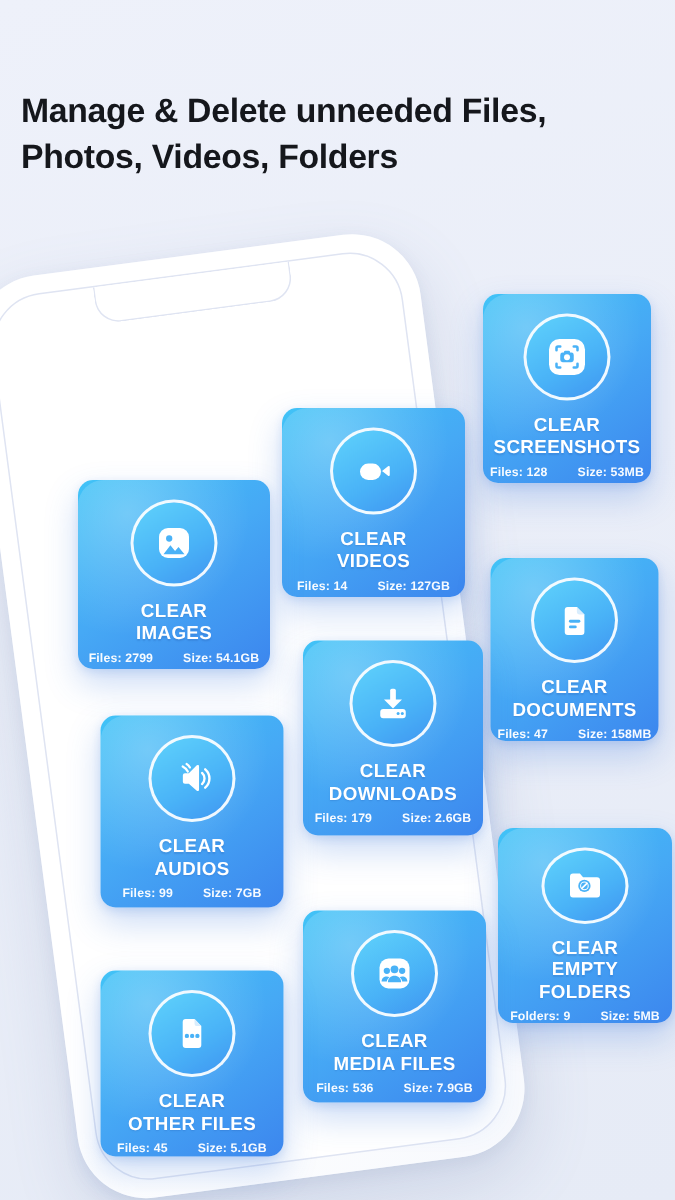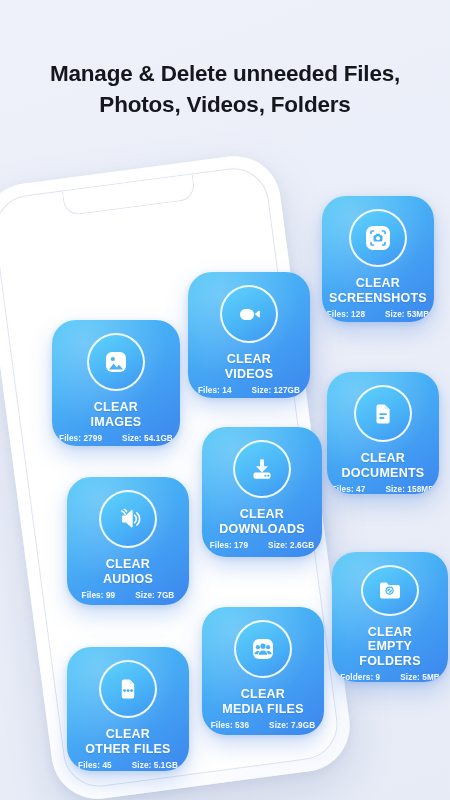--- a/index.html
+++ b/index.html
@@ -19,21 +19,21 @@
     background: linear-gradient(160deg, #eef1fa 0%, #eaeef8 45%, #e6ebf6 100%);
     overflow: hidden;
   }
 
   
   .headline {
     position: absolute;
     top: 58px;
     left: 0;
     width: 450px;
-    text-align: center;
+    text-align: left;
     color: #15171c;
     font-size: 22.5px;
     font-weight: bold;
     line-height: 31px;
     letter-spacing: -0.2px;
     padding: 0 14px;
   }
 
   
   .phone-wrap {
@@ -70,21 +70,21 @@
     border: 1px solid #dfe4f2;
     border-top: none;
     border-bottom-left-radius: 16px;
     border-bottom-right-radius: 16px;
     background: #ffffff;
   }
 
   
   .card {
     position: absolute;
-    border-radius: 24px;
+    border-radius: 10px;
     background: linear-gradient(145deg, #41c3f7 0%, #46a9f5 48%, #3c86ee 100%);
     box-shadow: 0 10px 22px rgba(59,120,220,0.26), 0 2px 6px rgba(59,120,220,0.16);
     display: flex;
     flex-direction: column;
     align-items: center;
     color: #ffffff;
     overflow: hidden;
   }
   .card::after {
     content: "";

